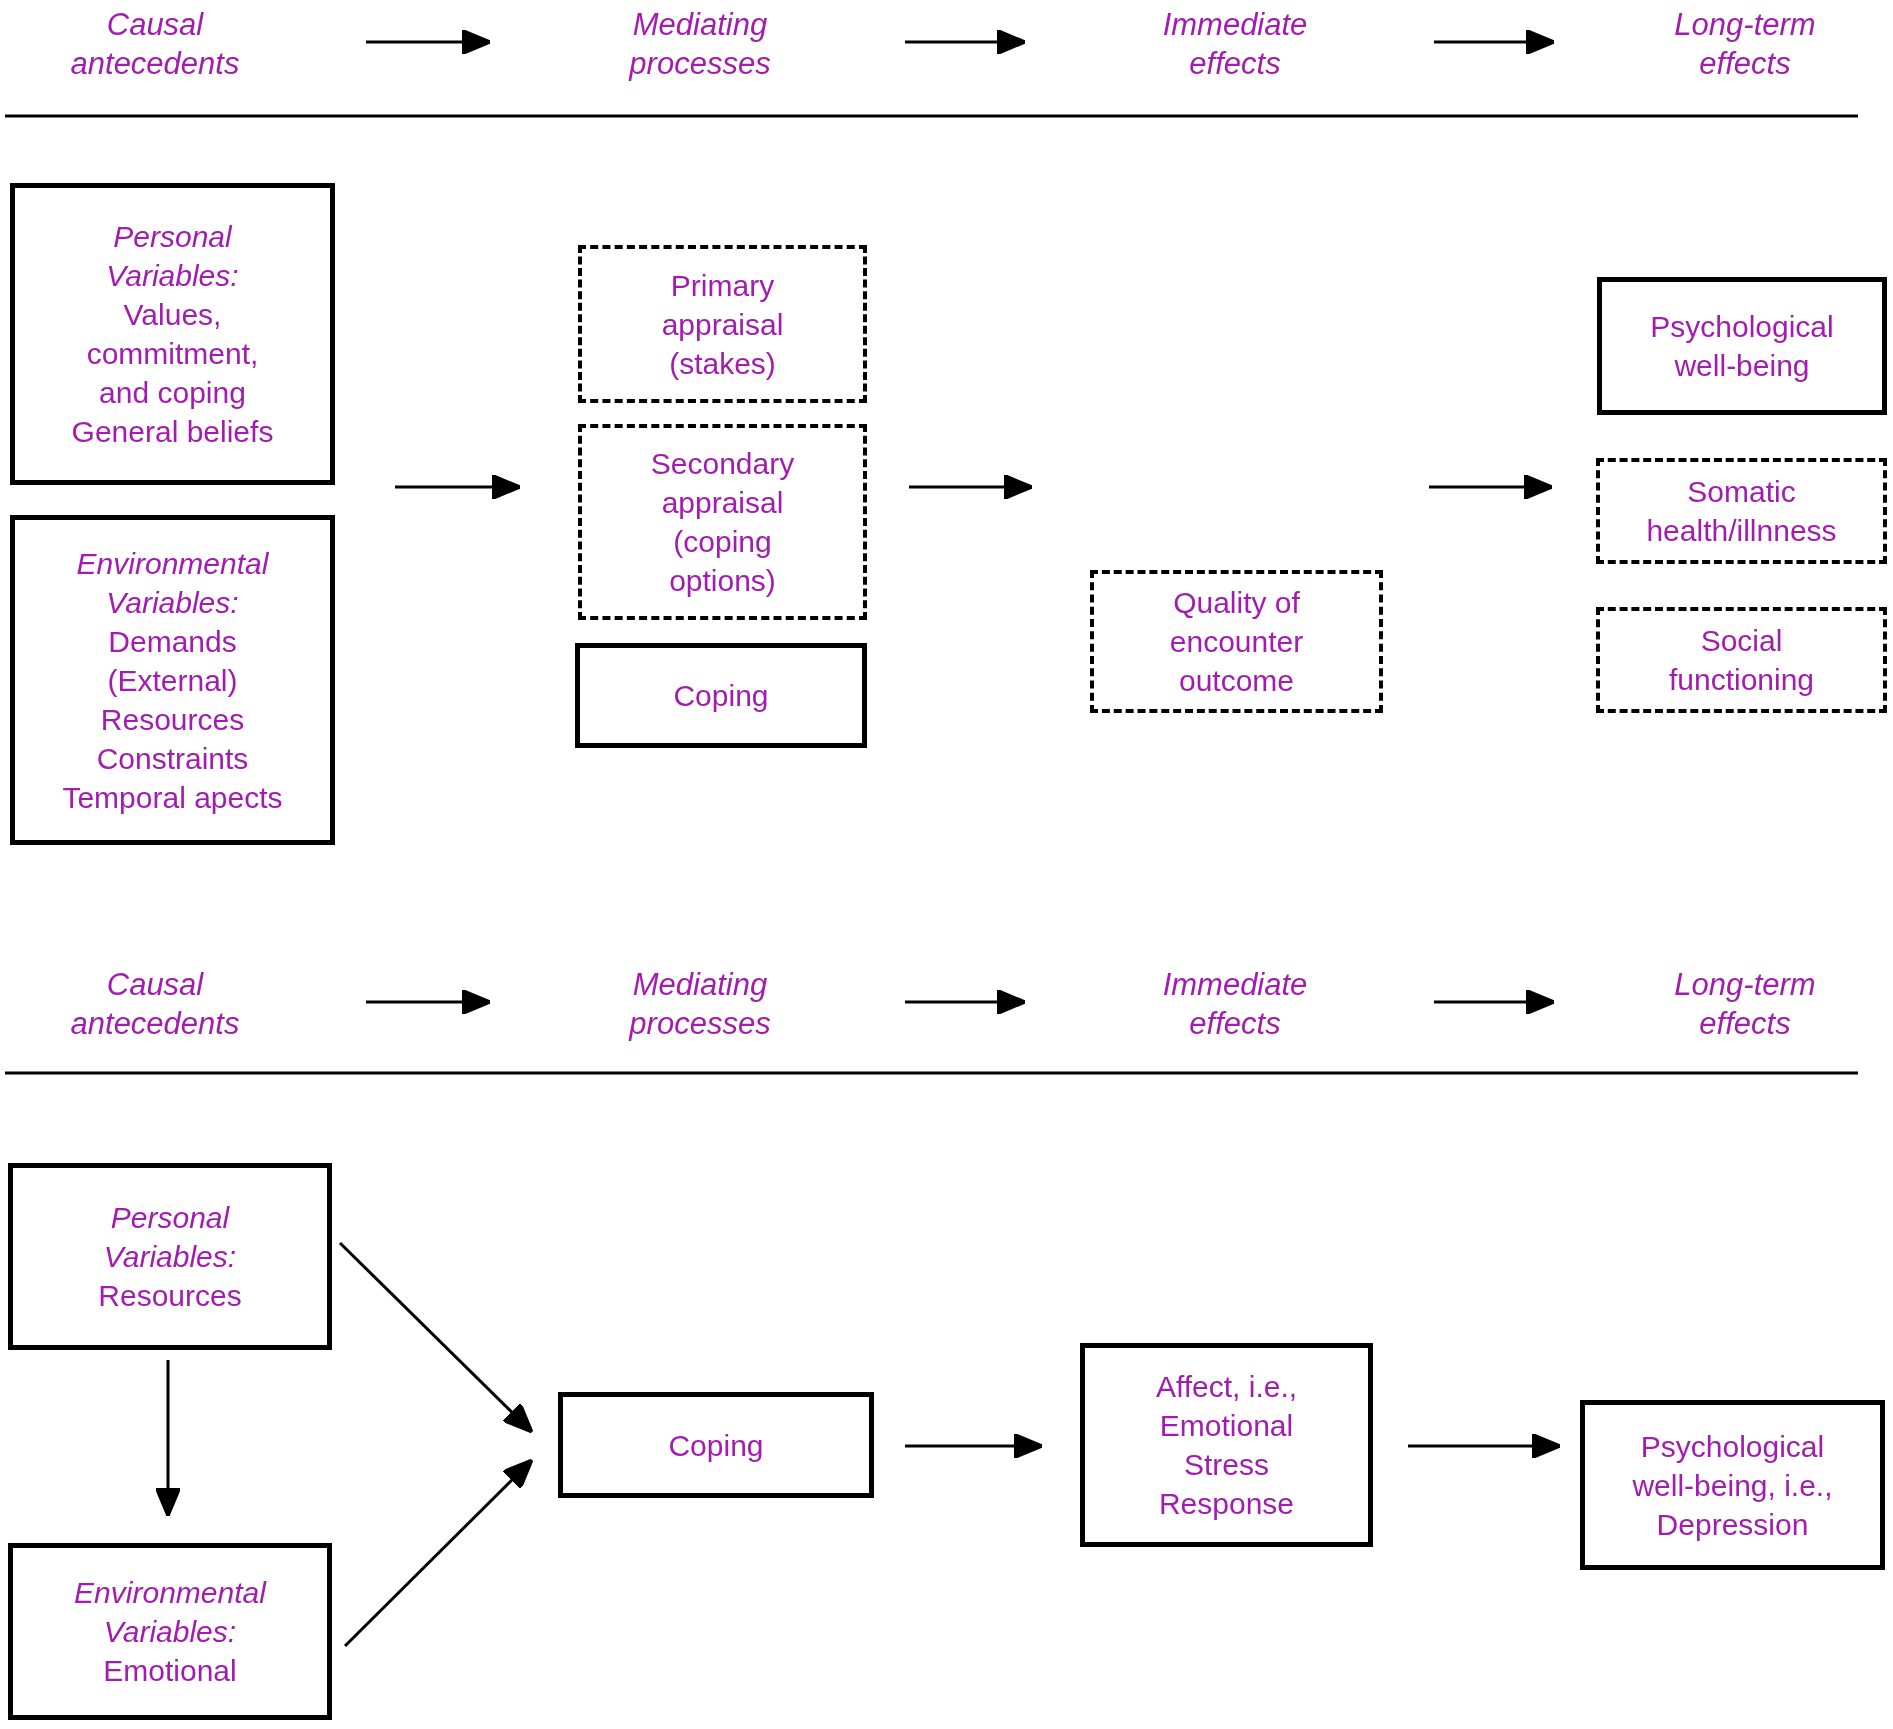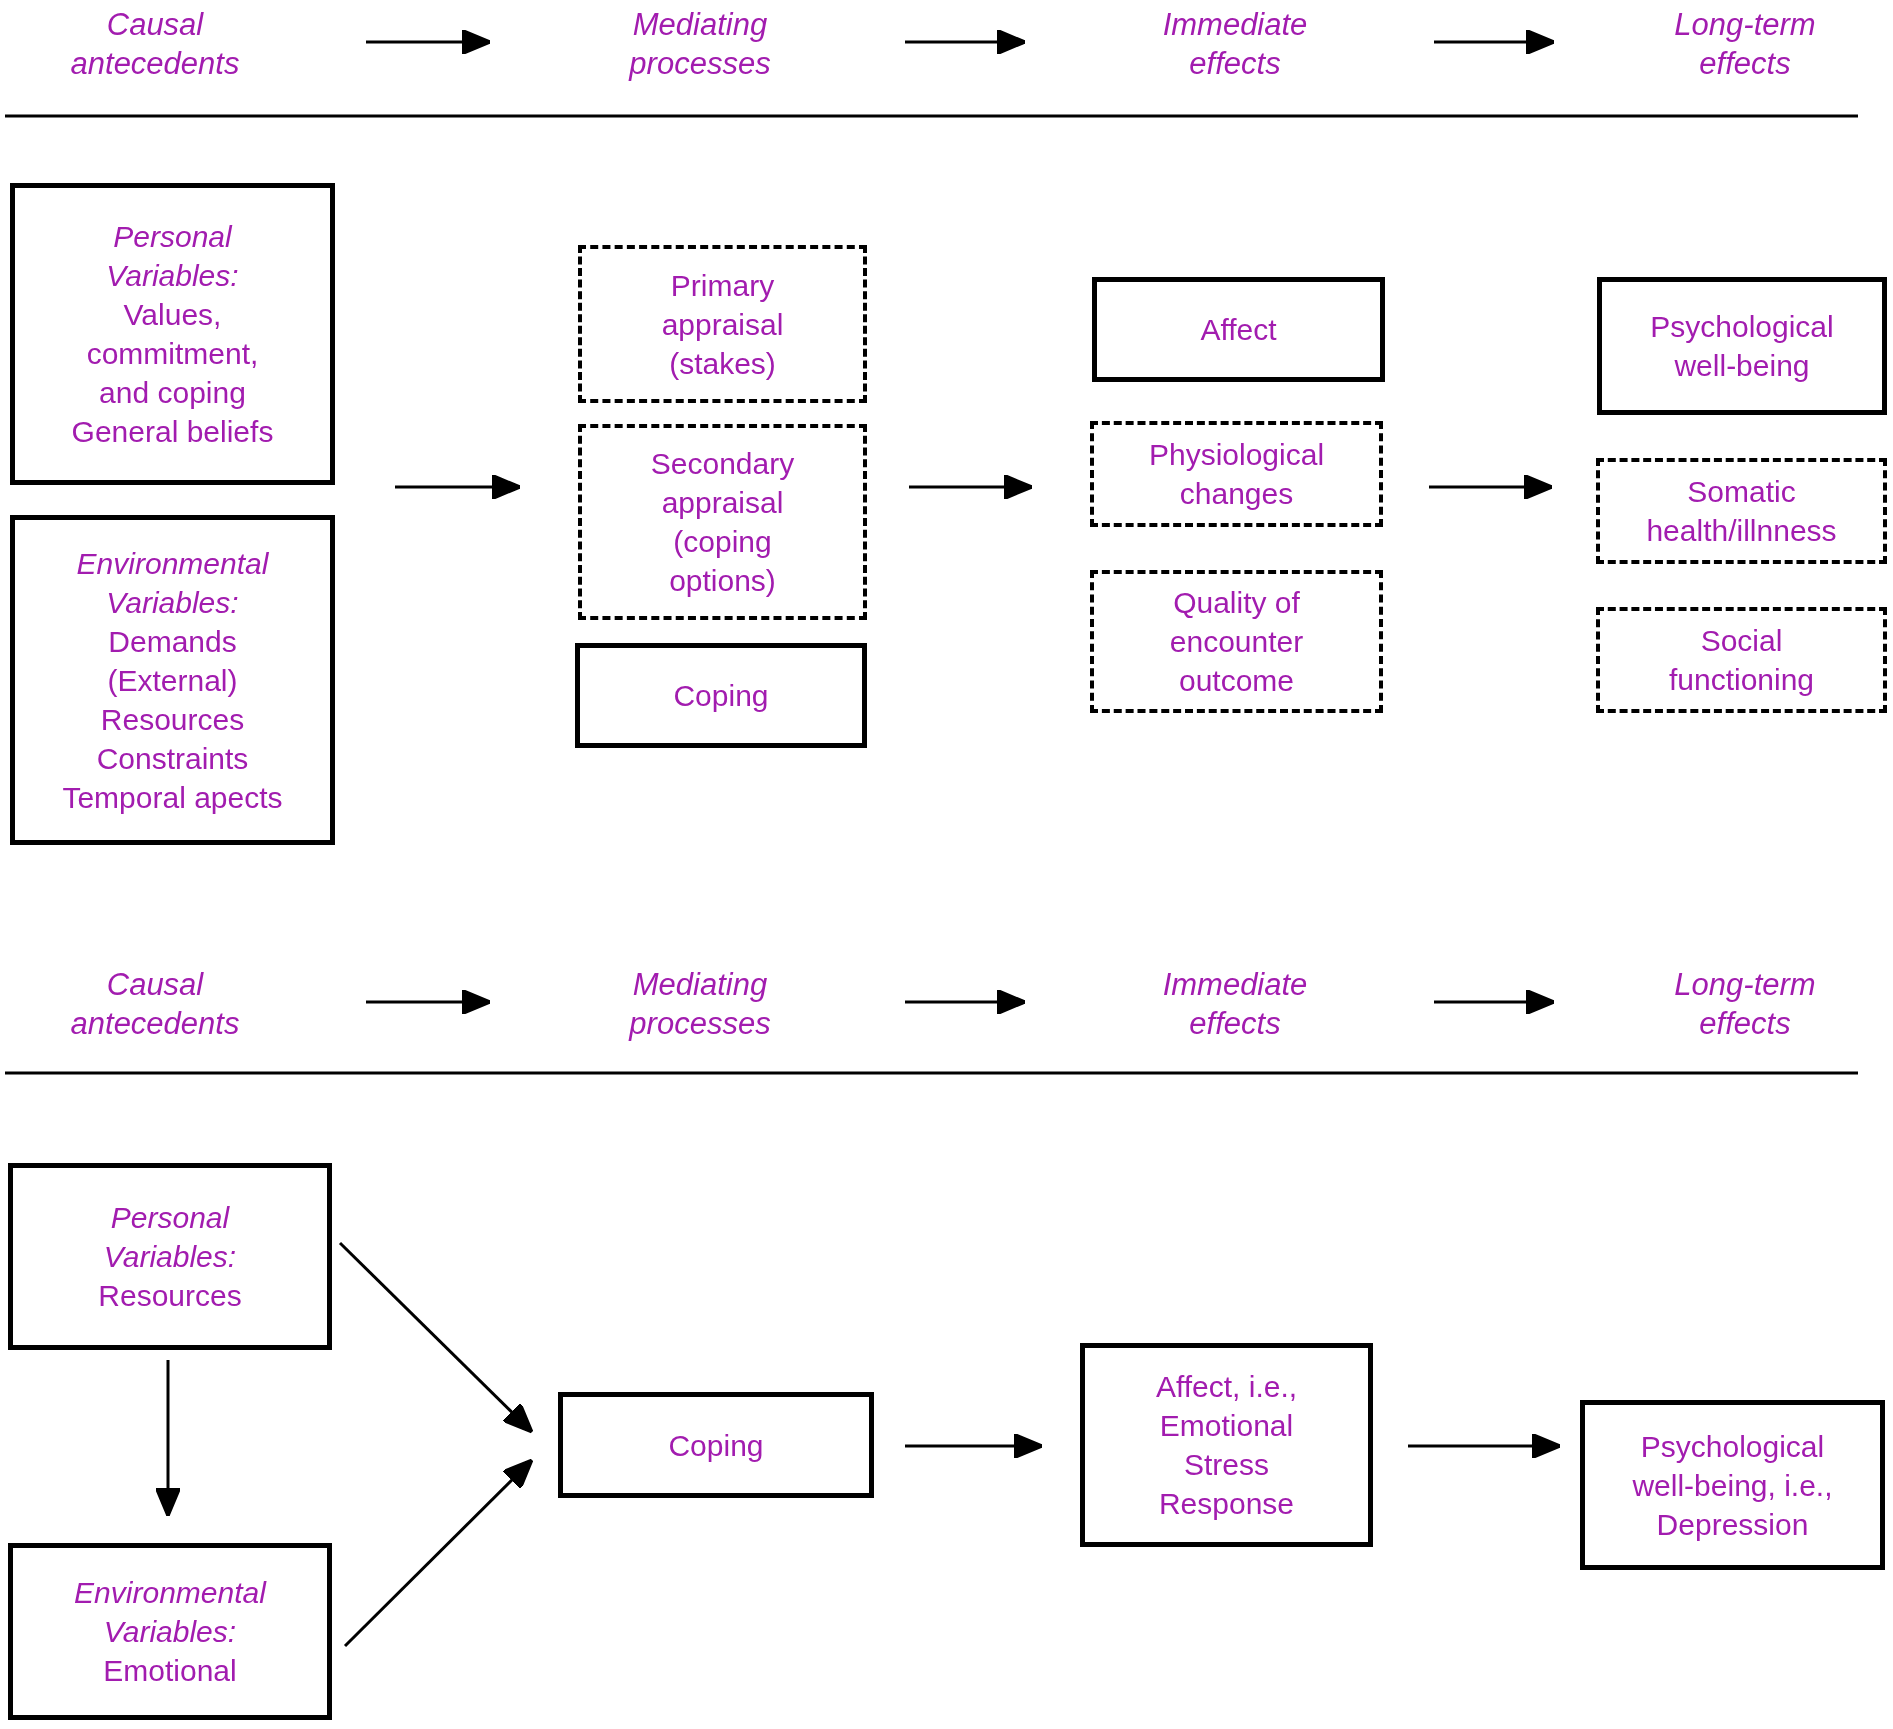--- a/index.html
+++ b/index.html
@@ -150,28 +150,21 @@
     <div>Secondary
 appraisal
 (coping
 options)</div>
   </div>
 
   <div class="box b-solid cp1">
     <div>Coping</div>
   </div>
 
-  <div class="box b-solid af1">
-    <div>Affect</div>
-  </div>
-
-  <div class="box b-dash pc">
-    <div>Physiological
-changes</div>
-  </div>
+
 
   <div class="box b-dash qe">
     <div>Quality of
 encounter
 outcome</div>
   </div>
 
   <div class="box b-solid pw1">
     <div>Psychological
 well-being</div>

